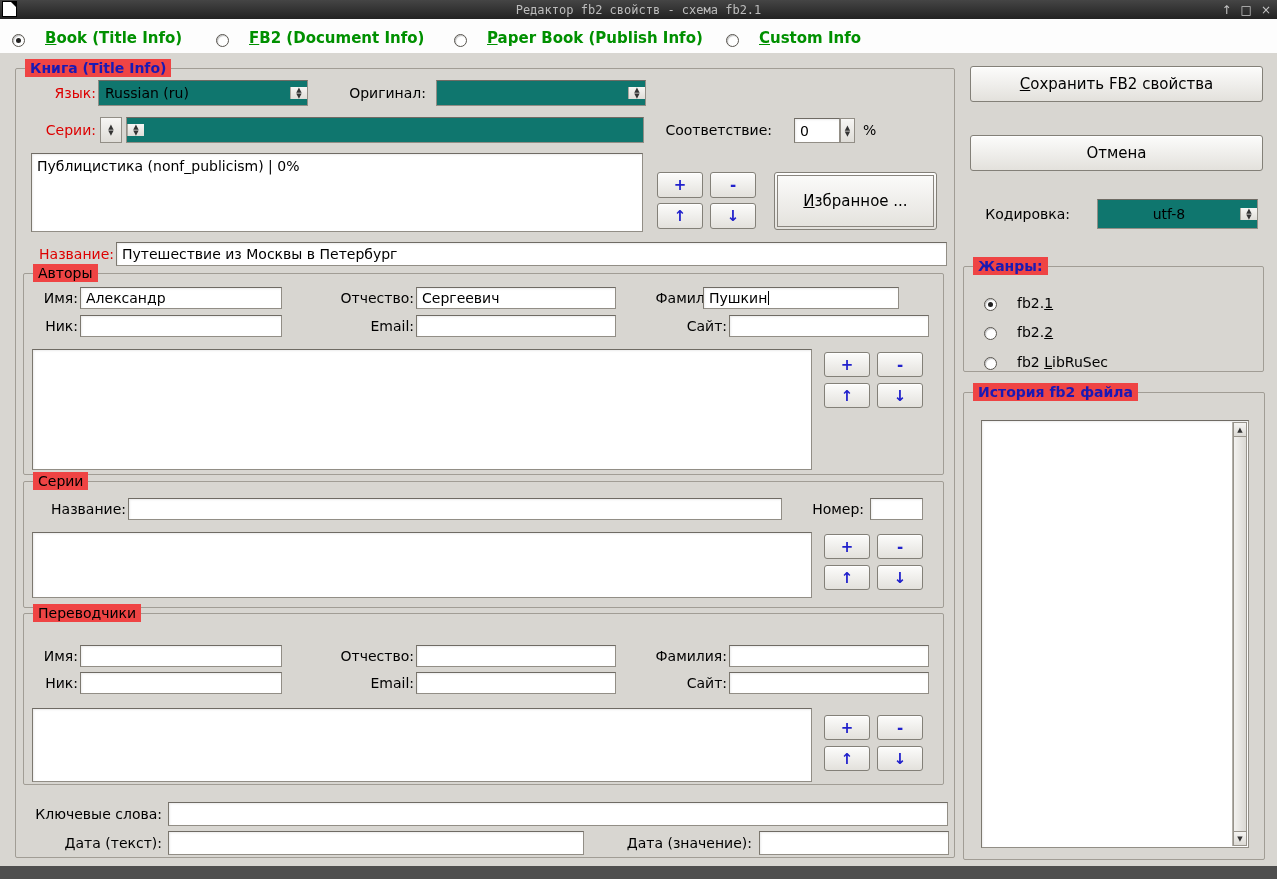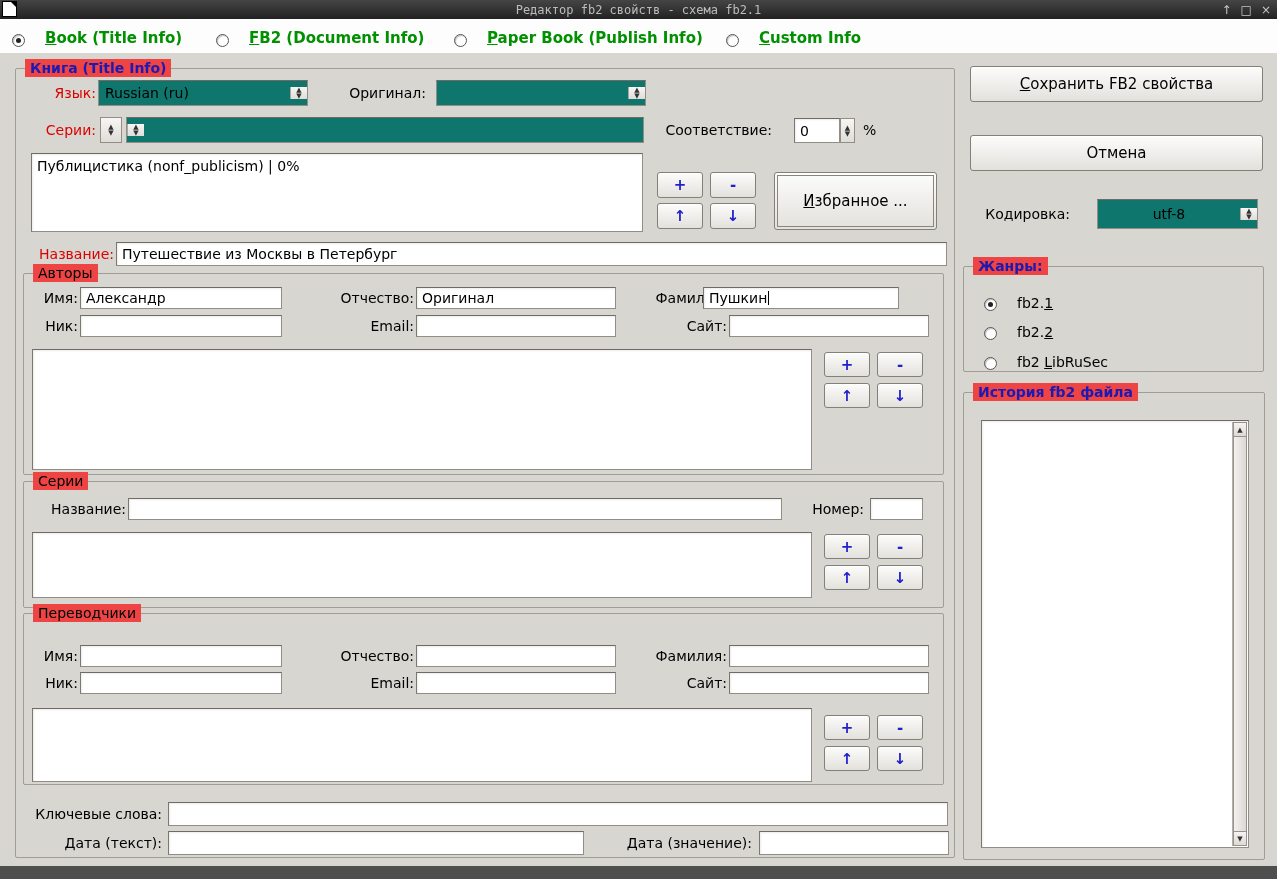--- a/index.html
+++ b/index.html
@@ -143,21 +143,21 @@
   </div>
 
   <div class="group" style="left:7px;top:204px;width:921px;height:202px">
     <span class="glabel">Авторы</span>
     <div class="lbl lh22" style="left:6px;top:13px;width:48px">Имя:</div>
     <div class="input" style="left:56px;top:13px;width:202px;height:22px">
         <span>Александр</span>
       </div>
     <div class="lbl lh22" style="left:290px;top:13px;width:100px">Отчество:</div>
     <div class="input" style="left:392px;top:13px;width:200px;height:22px">
-        <span>Оригинал</span>
+        <span>Сергеевич</span>
       </div>
     <div class="lbl lh22" style="left:608px;top:13px;width:95px">Фамилия:</div>
     <div class="input" style="left:679px;top:13px;width:196px;height:22px">
         <span>Пушкин</span>
         <span class="caret"></span>
       </div>
     <div class="lbl lh22" style="left:6px;top:41px;width:48px">Ник:</div>
     <div class="input" style="left:56px;top:41px;width:202px;height:22px">
         <span></span>
       </div>

